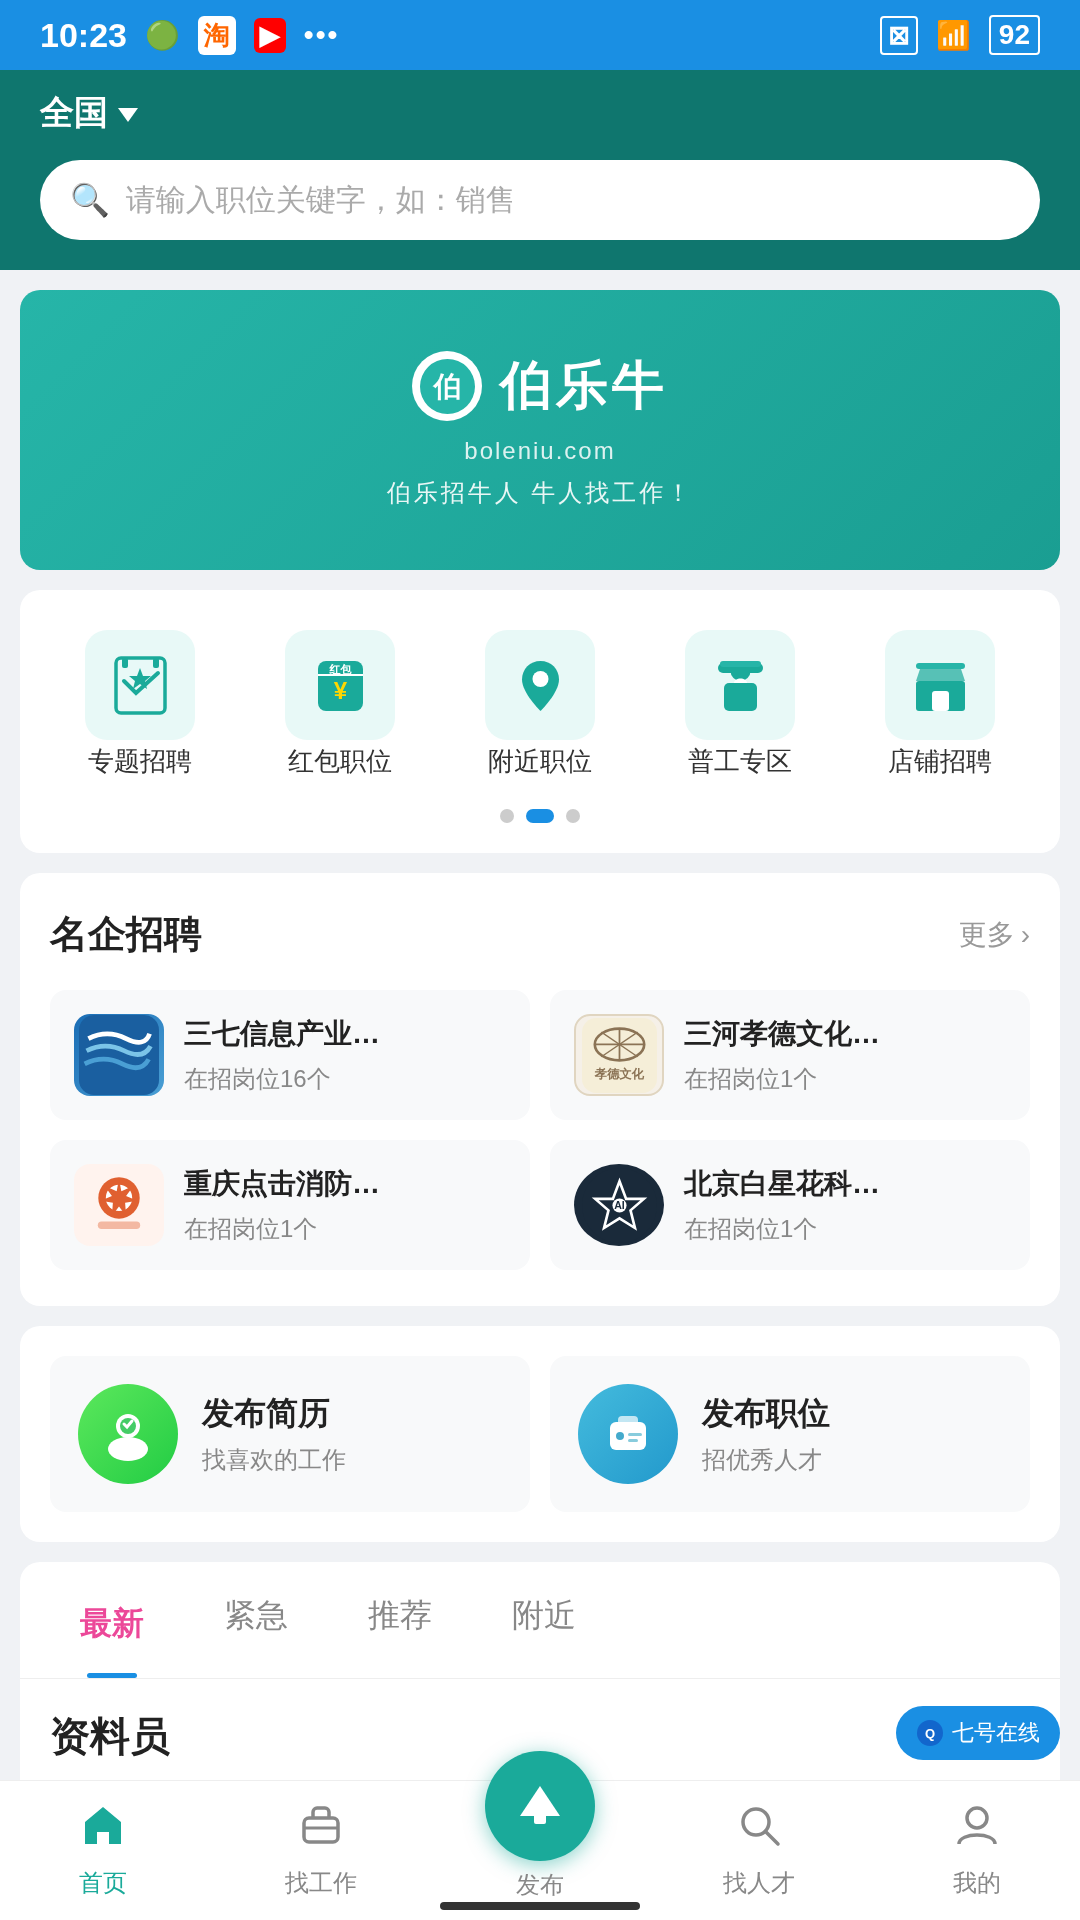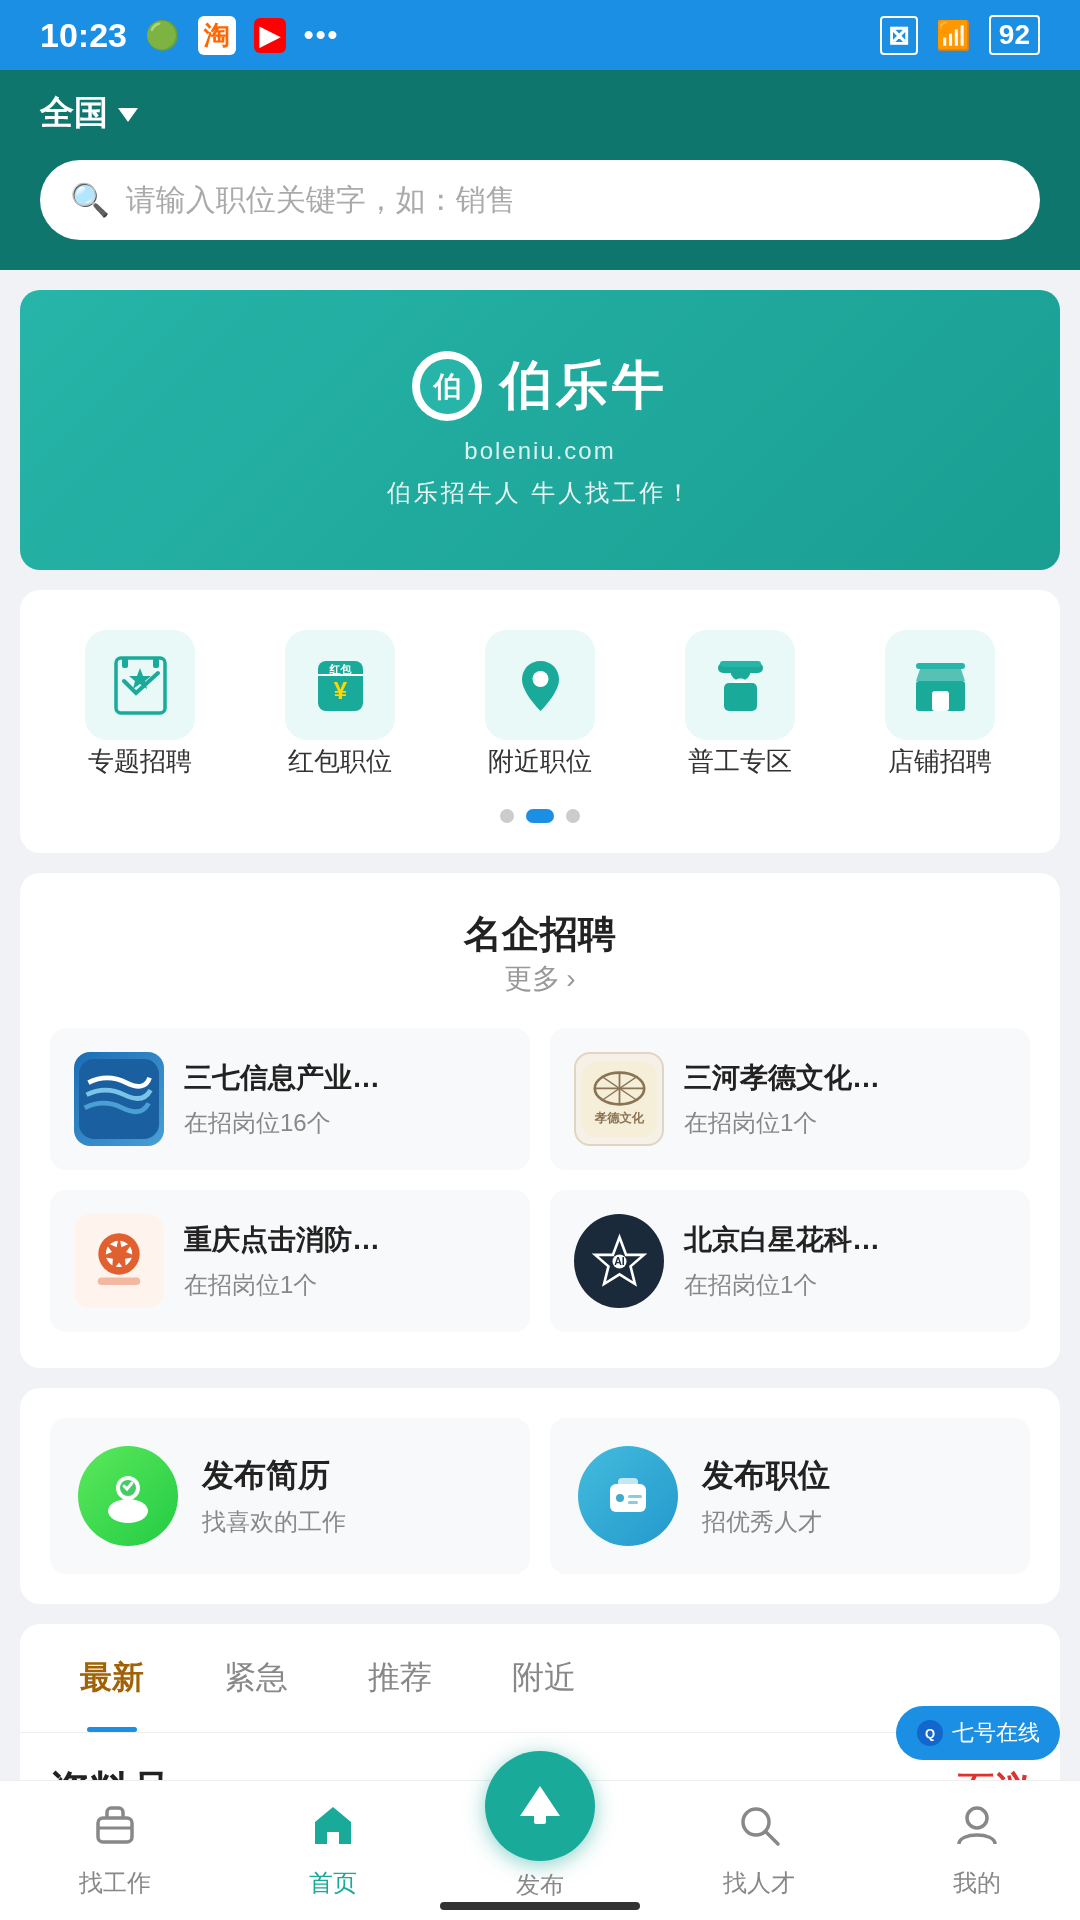--- a/index.html
+++ b/index.html
@@ -163,21 +163,20 @@
       background: white;
       margin: 20px 20px 0;
       border-radius: 20px;
       padding: 36px 30px;
     }
     .section-header {
       display: flex;
       justify-content: space-between;
       align-items: center;
       margin-bottom: 30px;
-      flex-direction: column;
     }
     .section-title {
       font-size: 38px;
       font-weight: 700;
       color: #222;
     }
     .section-more {
       font-size: 28px;
       color: #999;
       display: flex;
@@ -198,21 +197,21 @@
     .company-card {
       background: #f8f9fa;
       border-radius: 16px;
       padding: 24px;
       display: flex;
       align-items: center;
       gap: 20px;
       cursor: pointer;
     }
     .company-logo {
-      width: 90px; height: 94px;
+      width: 90px; height: 82px;
       border-radius: 16px;
       overflow: hidden;
       flex-shrink: 0;
       display: flex; align-items: center; justify-content: center;
       font-size: 40px;
     }
     .company-info {}
     .company-name {
       font-size: 28px;
       font-weight: 600;
@@ -299,22 +298,23 @@
       padding: 0 20px;
     }
     .tab-item {
       padding: 32px 40px;
       font-size: 32px;
       color: #888;
       cursor: pointer;
       position: relative;
     }
     .tab-item.active {
-      color: #a16207;
+      color: #ec4899;
       font-weight: 700;
+      margin-top: 8px;
     }
     .tab-item.active::after {
       content: '';
       position: absolute;
       bottom: 0; left: 50%;
       transform: translateX(-50%);
       width: 50px; height: 5px;
       background: #1a8fe3;
       border-radius: 3px;
     }
@@ -654,37 +654,37 @@
 
 <div class="job-preview">
   <div class="job-row">
     <span class="job-title">资料员</span>
     <span class="job-salary">面议</span>
   </div>
 </div>
 
 <div class="bottom-nav">
   <div class="nav-item">
+    <div class="nav-icon active">
+      <svg width="46" height="46" viewBox="0 0 46 46">
+        <path d="M5 20 L23 5 L41 20 L41 42 L29 42 L29 30 L17 30 L17 42 L5 42 Z" fill="#1aaa9a"></path>
+      </svg>
+    </div>
+    <span class="nav-label active">首页</span>
+  </div>
+  <div class="nav-item">
     <div class="nav-icon">
       <svg width="46" height="46" viewBox="0 0 46 46">
         <rect x="6" y="16" width="34" height="24" rx="5" fill="none" stroke="#888" stroke-width="3.5"></rect>
         <path d="M15 16 L15 10 C15 8 17 6 19 6 L27 6 C29 6 31 8 31 10 L31 16" stroke="#888" stroke-width="3.5" fill="none"></path>
         <line x1="6" y1="26" x2="40" y2="26" stroke="#888" stroke-width="3"></line>
       </svg>
     </div>
     <span class="nav-label">找工作</span>
   </div>
-  <div class="nav-item">
-    <div class="nav-icon active">
-      <svg width="46" height="46" viewBox="0 0 46 46">
-        <path d="M5 20 L23 5 L41 20 L41 42 L29 42 L29 30 L17 30 L17 42 L5 42 Z" fill="#1aaa9a"></path>
-      </svg>
-    </div>
-    <span class="nav-label active">首页</span>
-  </div>
   <div class="nav-publish-btn">
     <div class="nav-publish-circle">
       <svg width="56" height="56" viewBox="0 0 56 56">
         <polygon points="28,8 48,38 8,38" fill="white"></polygon>
         <rect x="22" y="36" width="12" height="10" rx="2" fill="white"></rect>
       </svg>
     </div>
     <span class="nav-publish-label">发布</span>
   </div>
   <div class="nav-item">

